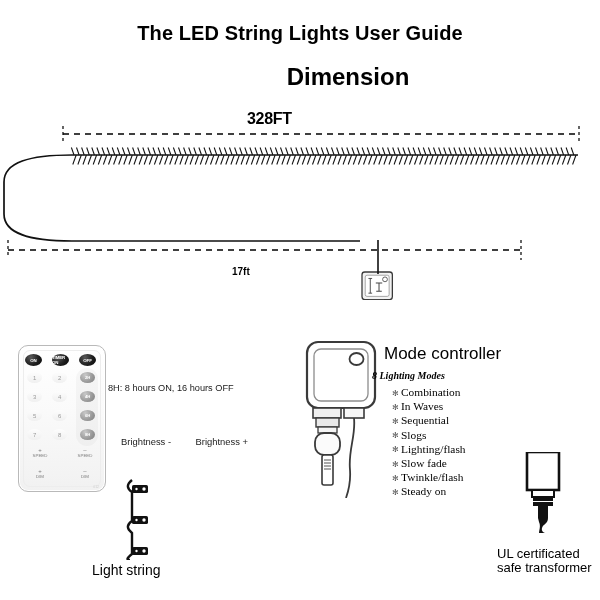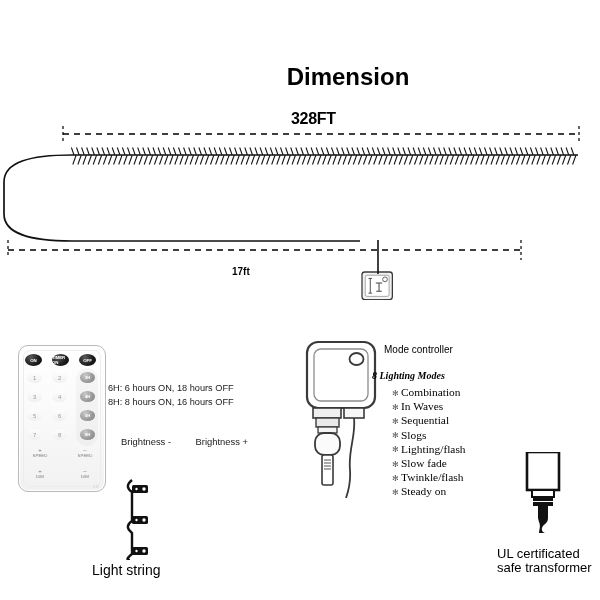--- a/index.html
+++ b/index.html
@@ -54,21 +54,20 @@
     width: 600px;
     height: 200px;
   }
   .dim-label-top {
     position: absolute;
     left: 247px;
     top: 10px;
     font-size: 16px;
     font-weight: bold;
     letter-spacing: -0.3px;
-    margin-left: 44px;
   }
   .dim-label-bottom {
     position: absolute;
     left: 232px;
     top: 166px;
     font-size: 10px;
     font-weight: bold;
   }
 
   
@@ -173,21 +172,21 @@
     left: 92px;
     top: 562px;
     font-size: 14px;
   }
 
   
   .mode-title {
     position: absolute;
     left: 384px;
     top: 344px;
-    font-size: 10px;
+    font-size: 17px;
     font-family: "Liberation Sans", sans-serif;
   }
   .modes-heading {
     position: absolute;
     left: 372px;
     top: 370px;
     font-size: 10px;
     font-weight: bold;
     font-family: "Liberation Serif", serif;
     font-style: italic;
@@ -223,20 +222,21 @@
   }
 
   svg { display: block; }
   .nofill { fill: none; }
 </style>
 </head>
 <body>
 
 <div class="page">
 
+  <div class="main-title">The LED String Lights User Guide</div>
   <div class="sub-title">Dimension</div>
 
   <div class="dim-wrap">
 
     <div class="dim-label-top">328FT</div>
     <div class="dim-label-bottom">17ft</div>
 
     <svg width="600" height="200" viewBox="0 0 600 200">
 
       <g stroke="#000">
@@ -521,21 +521,20 @@
     </div>
     <div class="btn-label" style="left:53px; top:122px;">
       <span class="sym">–</span>
       <span>DIM</span>
     </div>
 
     <div class="remote-code">012</div>
   </div>
 
   <div class="timer-text">
-    <div>6H: 6 hours ON, 18 hours OFF</div>
     <div>8H: 8 hours ON, 16 hours OFF</div>
   </div>
 
   <div class="brightness-row">
     <span class="bright-minus">Brightness -</span>
     <span>Brightness +</span>
   </div>
 
   <svg style="position:absolute; left:110px; top:476px;" width="95" height="84" viewBox="0 0 95 84">
     <path class="nofill" d="M22 4 C17 8 16 12 22 16 L22 45 C16 49 17 53 22 57 L22 78 C17 82 16 84 20 84" stroke="#111" stroke-width="2.4"></path>

